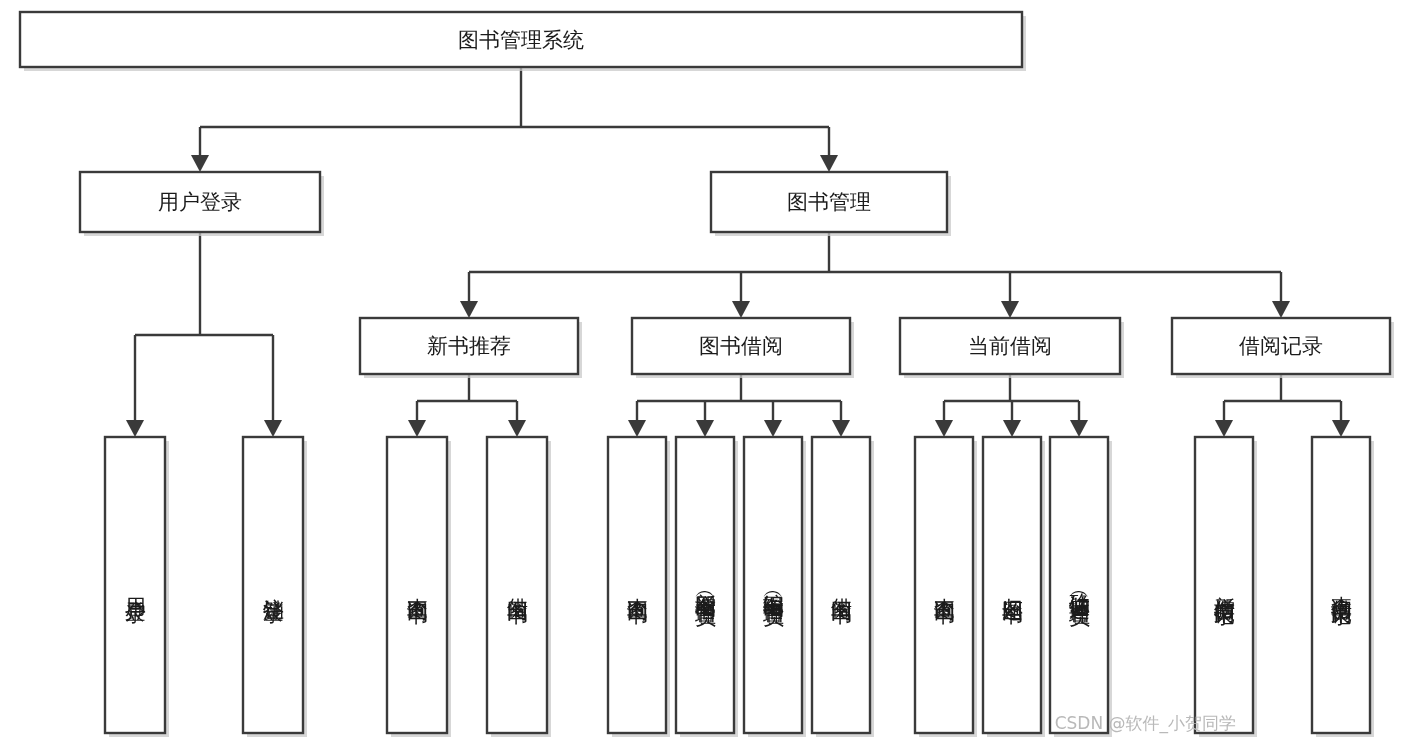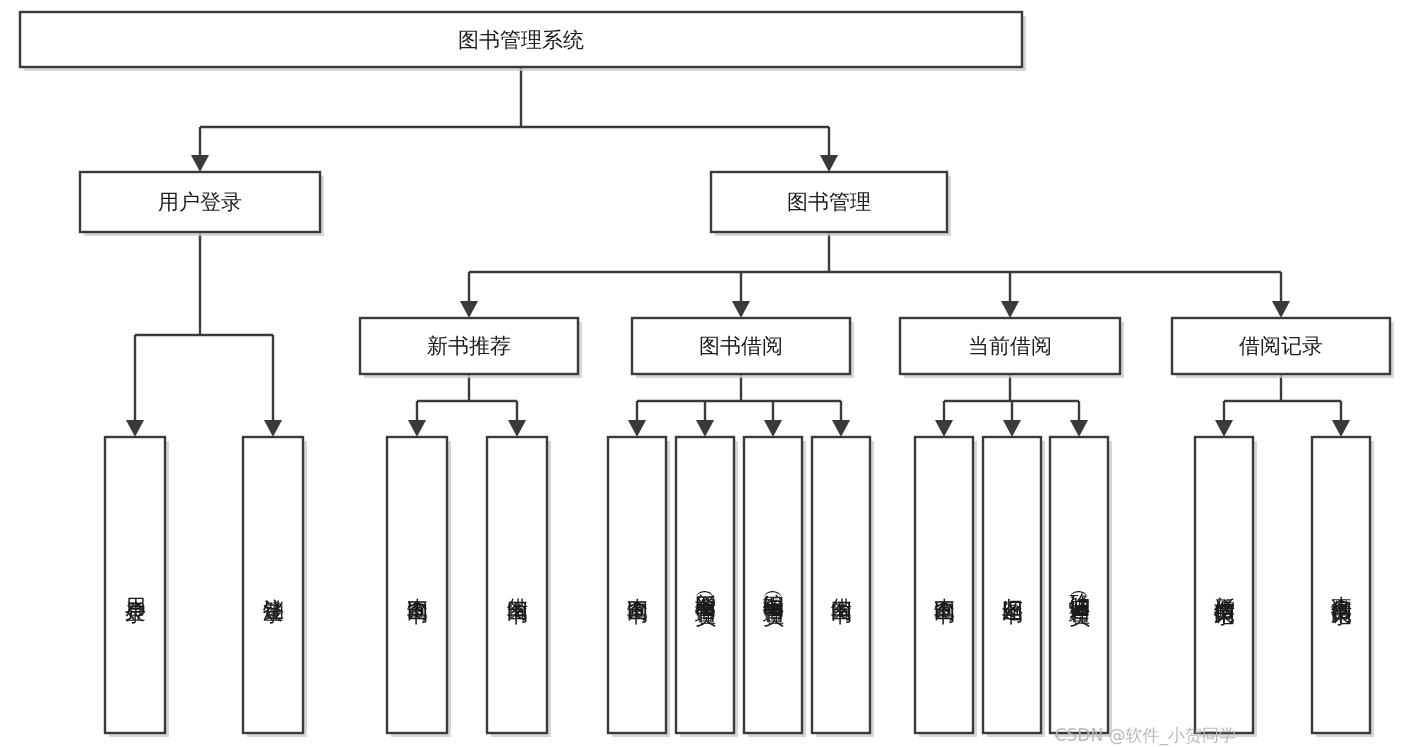--- a/index.html
+++ b/index.html
@@ -60,21 +60,21 @@
     color: #1b1b1b;
     letter-spacing: 2px;
     line-height: 1;
     white-space: nowrap;
     text-align: center;
     pointer-events: none;
   }
   .watermark {
     position: absolute;
     right: 8px;
-    bottom: 0;
+    bottom: 12px;
     font-family: "DejaVu Sans", "Liberation Sans", sans-serif;
     font-size: 17px;
     color: #b9b9b9;
     white-space: nowrap;
   }
 </style>
 </head>
 <body>
 
 <div id="diagram-root">

